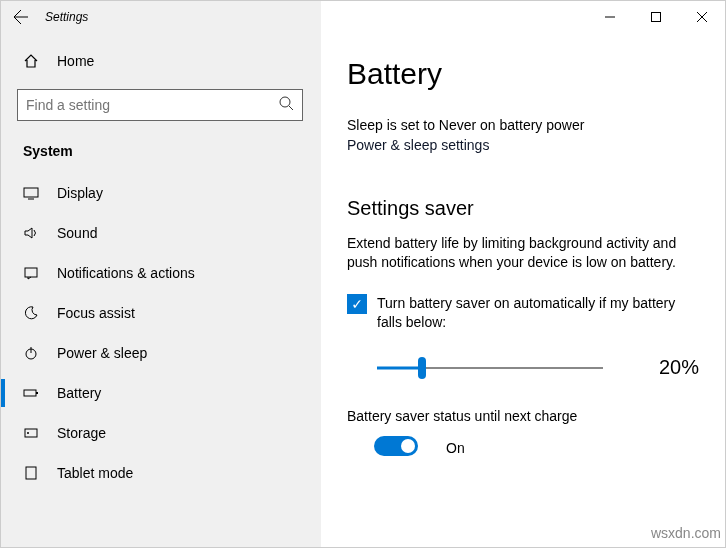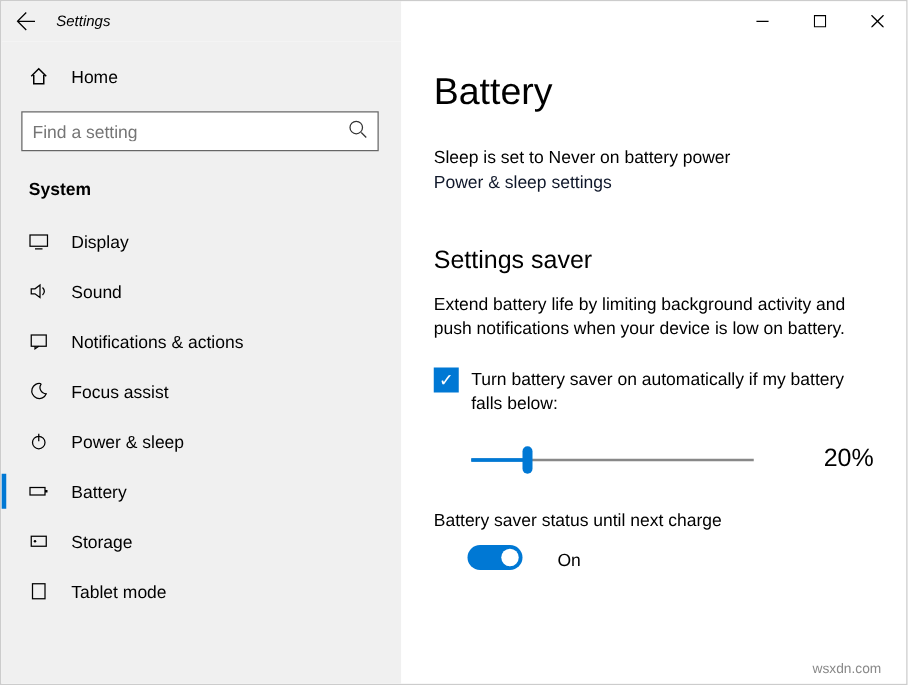--- a/index.html
+++ b/index.html
@@ -35,21 +35,21 @@
 .slider { flex: 1; position: relative; height: 24px; display: flex; align-items: center; }
 .track { position: absolute; left: 0; right: 0; height: 2px; background: #888; }
 .track-fill { position: absolute; left: 0; height: 3px; background: #0078d4; top: 50%; transform: translateY(-50%); }
 .thumb { position: absolute; width: 8px; height: 22px; background: #0078d4; border-radius: 4px; top: 50%; transform: translate(-50%, -50%); }
 .pct { font-size: 20px; margin-left: 42px; }
 .status-label { font-size: 14px; margin-bottom: 12px; }
 .toggle-row { display: flex; align-items: flex-end; gap: 28px; padding-left: 27px; }
 .toggle { width: 44px; height: 20px; background: #0078d4; border-radius: 10px; position: relative; }
 .toggle::after { content: ""; position: absolute; right: 3px; top: 3px; width: 14px; height: 14px; background: #fff; border-radius: 50%; }
 .toggle-text { font-size: 14px; }
-.watermark { position: absolute; bottom: 6px; right: 20px; font-size: 11px; color: #888; }
+.watermark { position: absolute; bottom: 6px; right: 4px; font-size: 14px; color: #888; }
 </style>
 </head>
 <body>
 
 <div class="window">
   <div class="titlebar">
     <div class="titlebar-left">
       <div class="back-btn">
         <svg width="16" height="16" viewBox="0 0 16 16">
             <path d="M8 1 L1 8 L8 15 M1 8 H15" stroke="#000" stroke-width="1" fill="none"></path>

